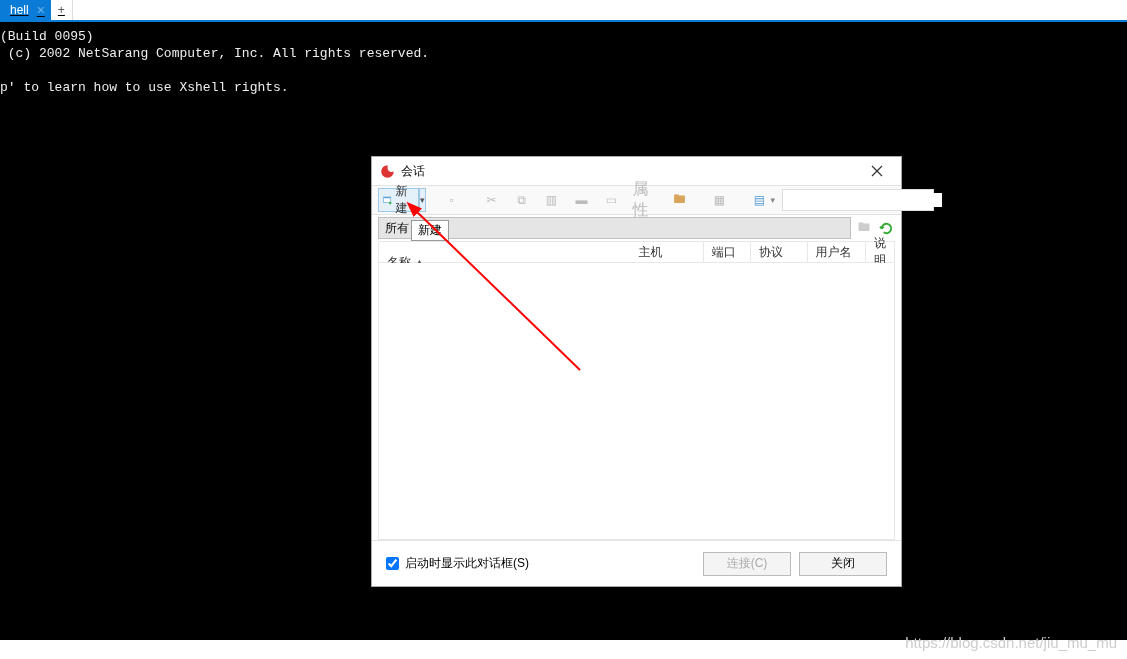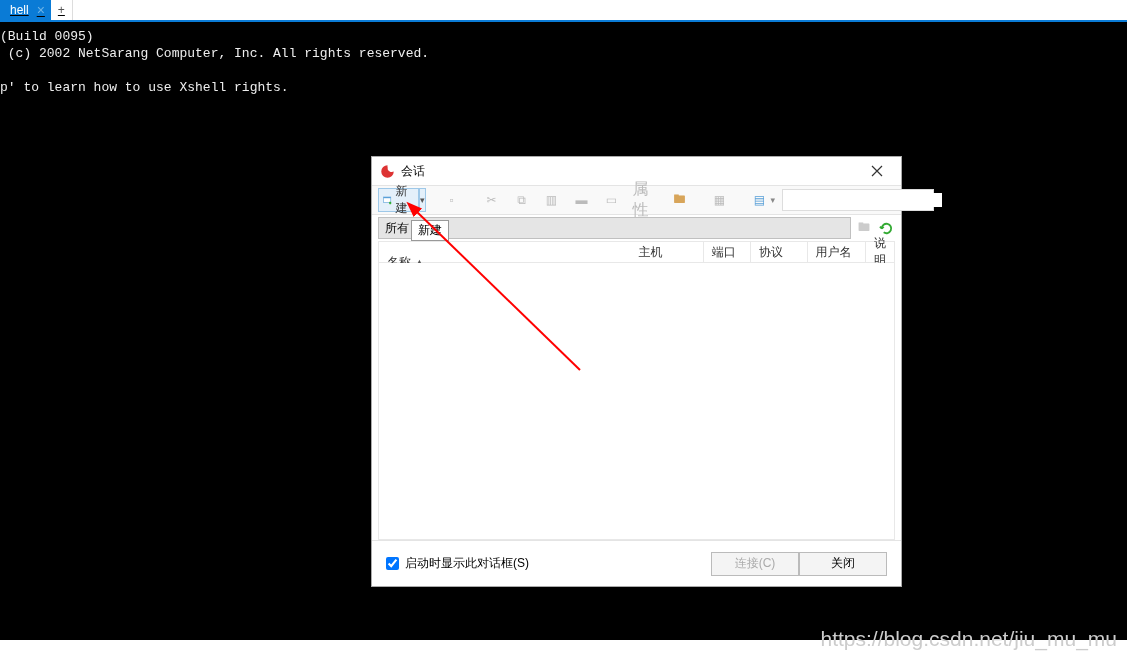--- a/index.html
+++ b/index.html
@@ -216,21 +216,21 @@
     .dlg-footer {
       height: 46px;
       border-top: 1px solid #e4e4e4;
       display: flex;
       align-items: center;
       padding: 0 14px;
       gap: 8px;
     }
     .chk { display: flex; align-items: center; gap: 6px; }
     .chk input { width: 13px; height: 13px; }
-    .footer-btns { margin-left: auto; display: flex; }
+    .footer-btns { margin-left: auto; display: flex; gap: 8px; }
     .btn {
       width: 88px;
       height: 24px;
       border: 1px solid #bbb;
       background: #f4f4f4;
       cursor: pointer;
       font-size: 12px;
       display: flex;
       align-items: center;
       justify-content: center;
@@ -239,21 +239,21 @@
     .arrow-annot {
       position: absolute;
       pointer-events: none;
       z-index: 20;
     }
     .watermark {
       position: absolute;
       right: 10px;
       bottom: 8px;
       color: #ccc;
-      font-size: 21px;
+      font-size: 15px;
       font-family: Arial;
     }
     .swirl {
       width: 15px; height: 15px;
     }
   </style>
 </head>
 <body>
 
 <div class="tab-bar">

